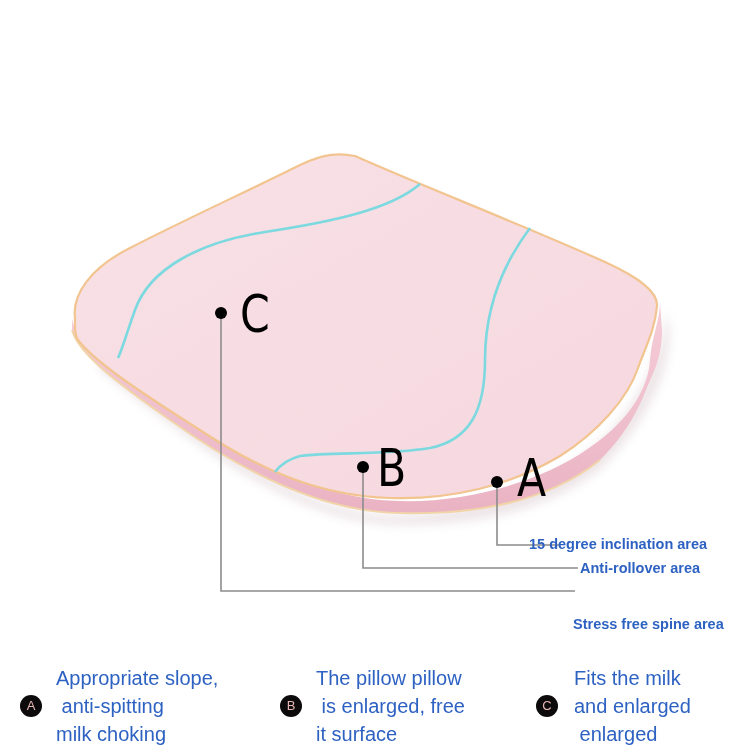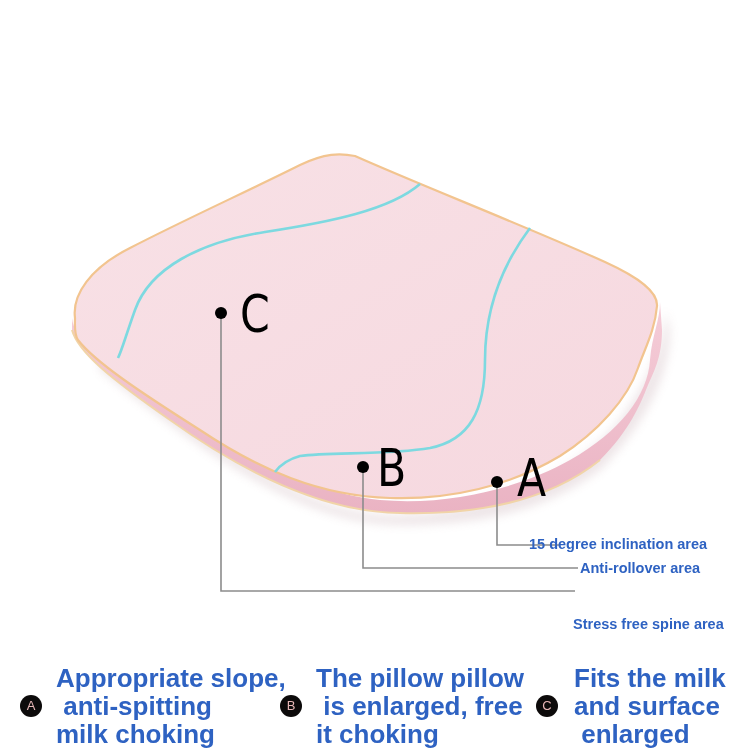--- a/index.html
+++ b/index.html
@@ -3,21 +3,21 @@
   <meta charset="utf-8">
   <style>
     html, body { margin: 0; padding: 0; background: #ffffff; }
     body { width: 750px; height: 750px; position: relative; overflow: hidden; font-family: "Liberation Sans", sans-serif; }
     .stage { position: absolute; left: 0; top: 0; width: 750px; height: 750px; }
     .stage svg { position: absolute; left: 0; top: 0; }
     .marker-letter { position: absolute; font-family: "DejaVu Sans", sans-serif; color: #000; font-size: 52px; line-height: 1; font-weight: normal; transform: scaleX(0.82); transform-origin: left top; }
     .callout { position: absolute; color: #2e62c2; font-weight: bold; font-size: 14.5px; line-height: 1; white-space: nowrap; }
     .feature { position: absolute; top: 664px; }
     .feature .badge { position: absolute; width: 22px; height: 22px; border-radius: 50%; background: #0c0a0a; color: #e7b6b6; font-size: 13px; line-height: 22px; text-align: center; }
-    .feature .text { position: absolute; color: #2e62c2; font-weight: bold; font-size: 26px; line-height: 28px; white-space: pre; }
+    .feature .text { position: absolute; color: #2e62c2; font-weight: normal; font-size: 20px; line-height: 28px; white-space: pre; }
   </style>
 </head>
 <body>
 
 <div class="stage">
   <svg width="750" height="750" viewBox="0 0 750 750">
     <defs>
       <filter id="shadow" x="-10%" y="-10%" width="120%" height="130%">
         <feGaussianBlur stdDeviation="5"></feGaussianBlur>
       </filter>
@@ -65,21 +65,21 @@
   <div class="badge" style="left:0; top:31px;">A</div>
   <div class="text" style="left:36px; top:0;"><span>Appropriate slope,</span>
 <span> anti-spitting</span>
 <span>milk choking</span></div>
 </div>
 
 <div class="feature" style="left:280px;">
   <div class="badge" style="left:0; top:31px;">B</div>
   <div class="text" style="left:36px; top:0;"><span>The pillow pillow</span>
 <span> is enlarged, free</span>
-<span>it choking</span></div>
+<span>it surface</span></div>
 </div>
 
 <div class="feature" style="left:536px; top:664px;">
   <div class="badge" style="left:0; top:31px;">C</div>
   <div class="text" style="left:38px; top:0;"><span>Fits the milk</span>
-<span>and surface</span>
+<span>and enlarged</span>
 <span> enlarged</span></div>
 </div>
 
 </body></html>

